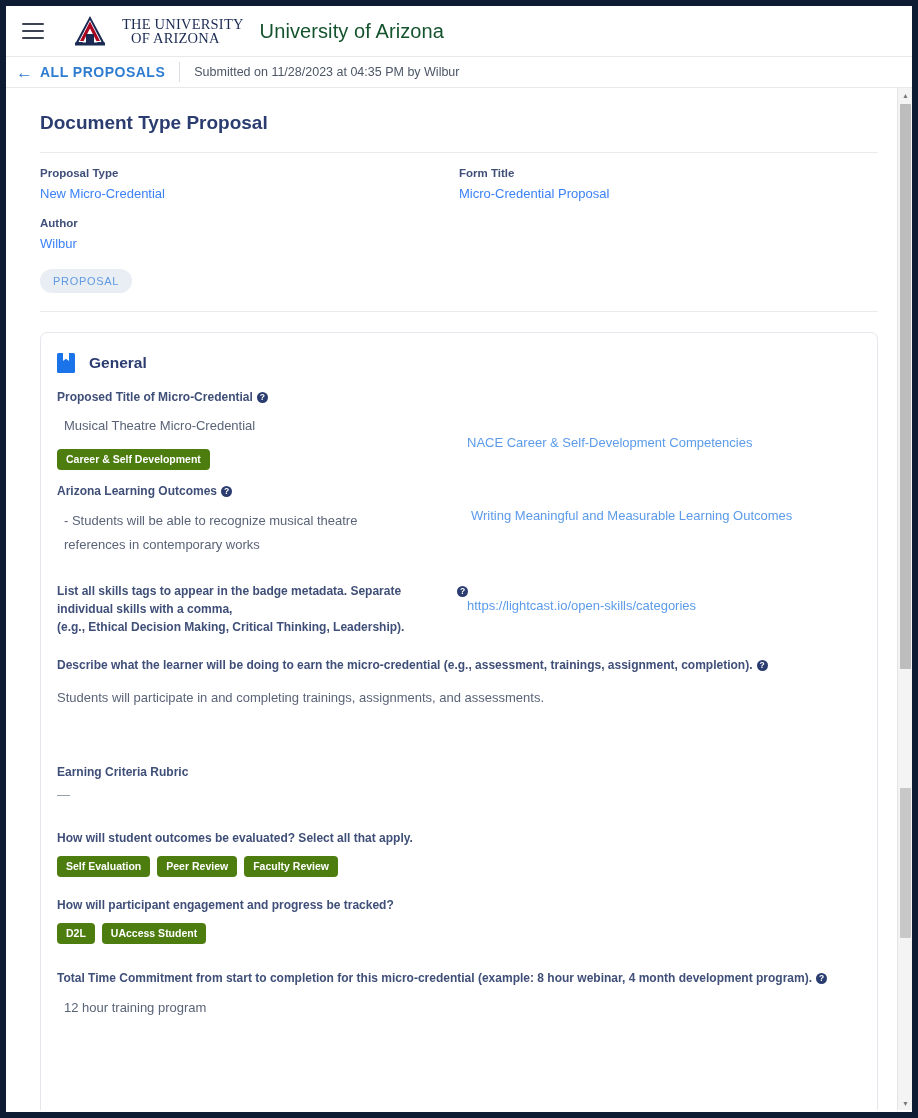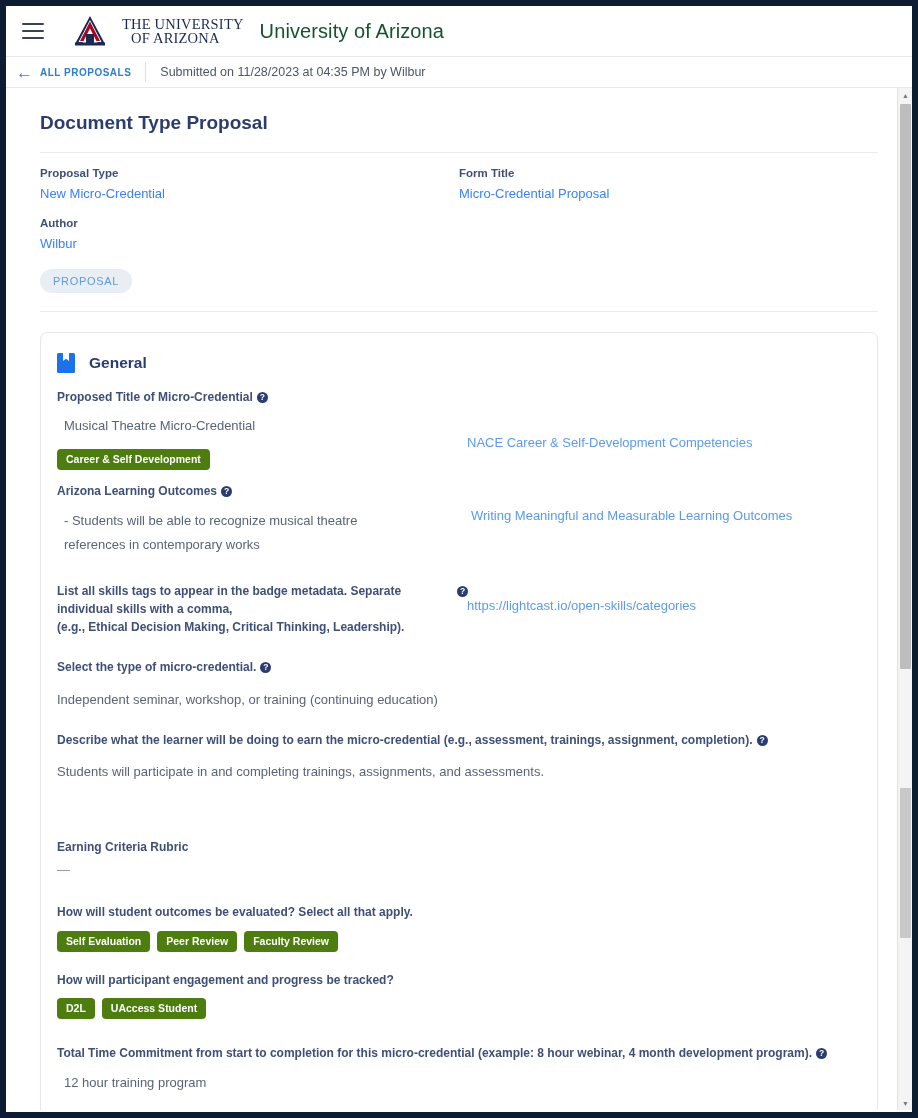--- a/index.html
+++ b/index.html
@@ -74,21 +74,21 @@
     padding-left: 10px;
     background: #fff;
   }
   .back-link {
     display: flex; align-items: center; gap: 7px;
     padding-right: 14px;
     cursor: pointer;
   }
   .back-arrow { color: #2e7dd1; font-size: 17px; line-height: 1; }
   .back-label {
-    color: #2e7dd1; font-size: 10px; letter-spacing: .5px;
+    color: #2e7dd1; font-size: 14px; letter-spacing: .5px;
     font-weight: 600;
   }
   .subbar-divider { width: 1px; height: 20px; background: #dcdfe4; }
   .submitted-text {
     color: #4c5666; font-size: 12.5px;
     padding-left: 14px;
   }
 
   
   .scrollwrap { position: relative; height: 1022px; }
@@ -342,24 +342,20 @@
           </div>
 
           <div class="field" style="position:relative;margin-top:24px;">
             <div style="width:400px;display:inline-block;vertical-align:top;">
               <span class="q-label">List all skills tags to appear in the badge metadata. Separate individual skills with a comma,</span><br>
               <span class="q-label">(e.g., Ethical Decision Making, Critical Thinking, Leadership).</span><span class="help-icon" style="position:absolute;left:404px;top:5px;">?</span>
             </div>
             <a class="sidelink" style="position:absolute;left:418px;top:17px;">https://lightcast.io/open-skills/categories</a>
           </div>
 
-          <div class="field" style="margin-top:22px;">
-            <span class="q-label">Select the type of micro-credential.</span><span class="help-icon">?</span>
-            <div class="answer" style="padding-top:13px;padding-left:0;">Independent seminar, workshop, or training (continuing education)</div>
-          </div>
 
           <div class="field" style="margin-top:20px;">
             <span class="q-label">Describe what the learner will be doing to earn the micro-credential (e.g., assessment, trainings, assignment, completion).</span><span class="help-icon">?</span>
             <div class="answer" style="padding-top:13px;padding-left:0;">Students will participate in and completing trainings, assignments, and assessments.</div>
           </div>
 
           <div class="field" style="margin-top:54px;">
             <span class="q-label">Earning Criteria Rubric</span>
             <div class="answer dash" style="padding-top:4px;padding-left:0;">—</div>
           </div>

